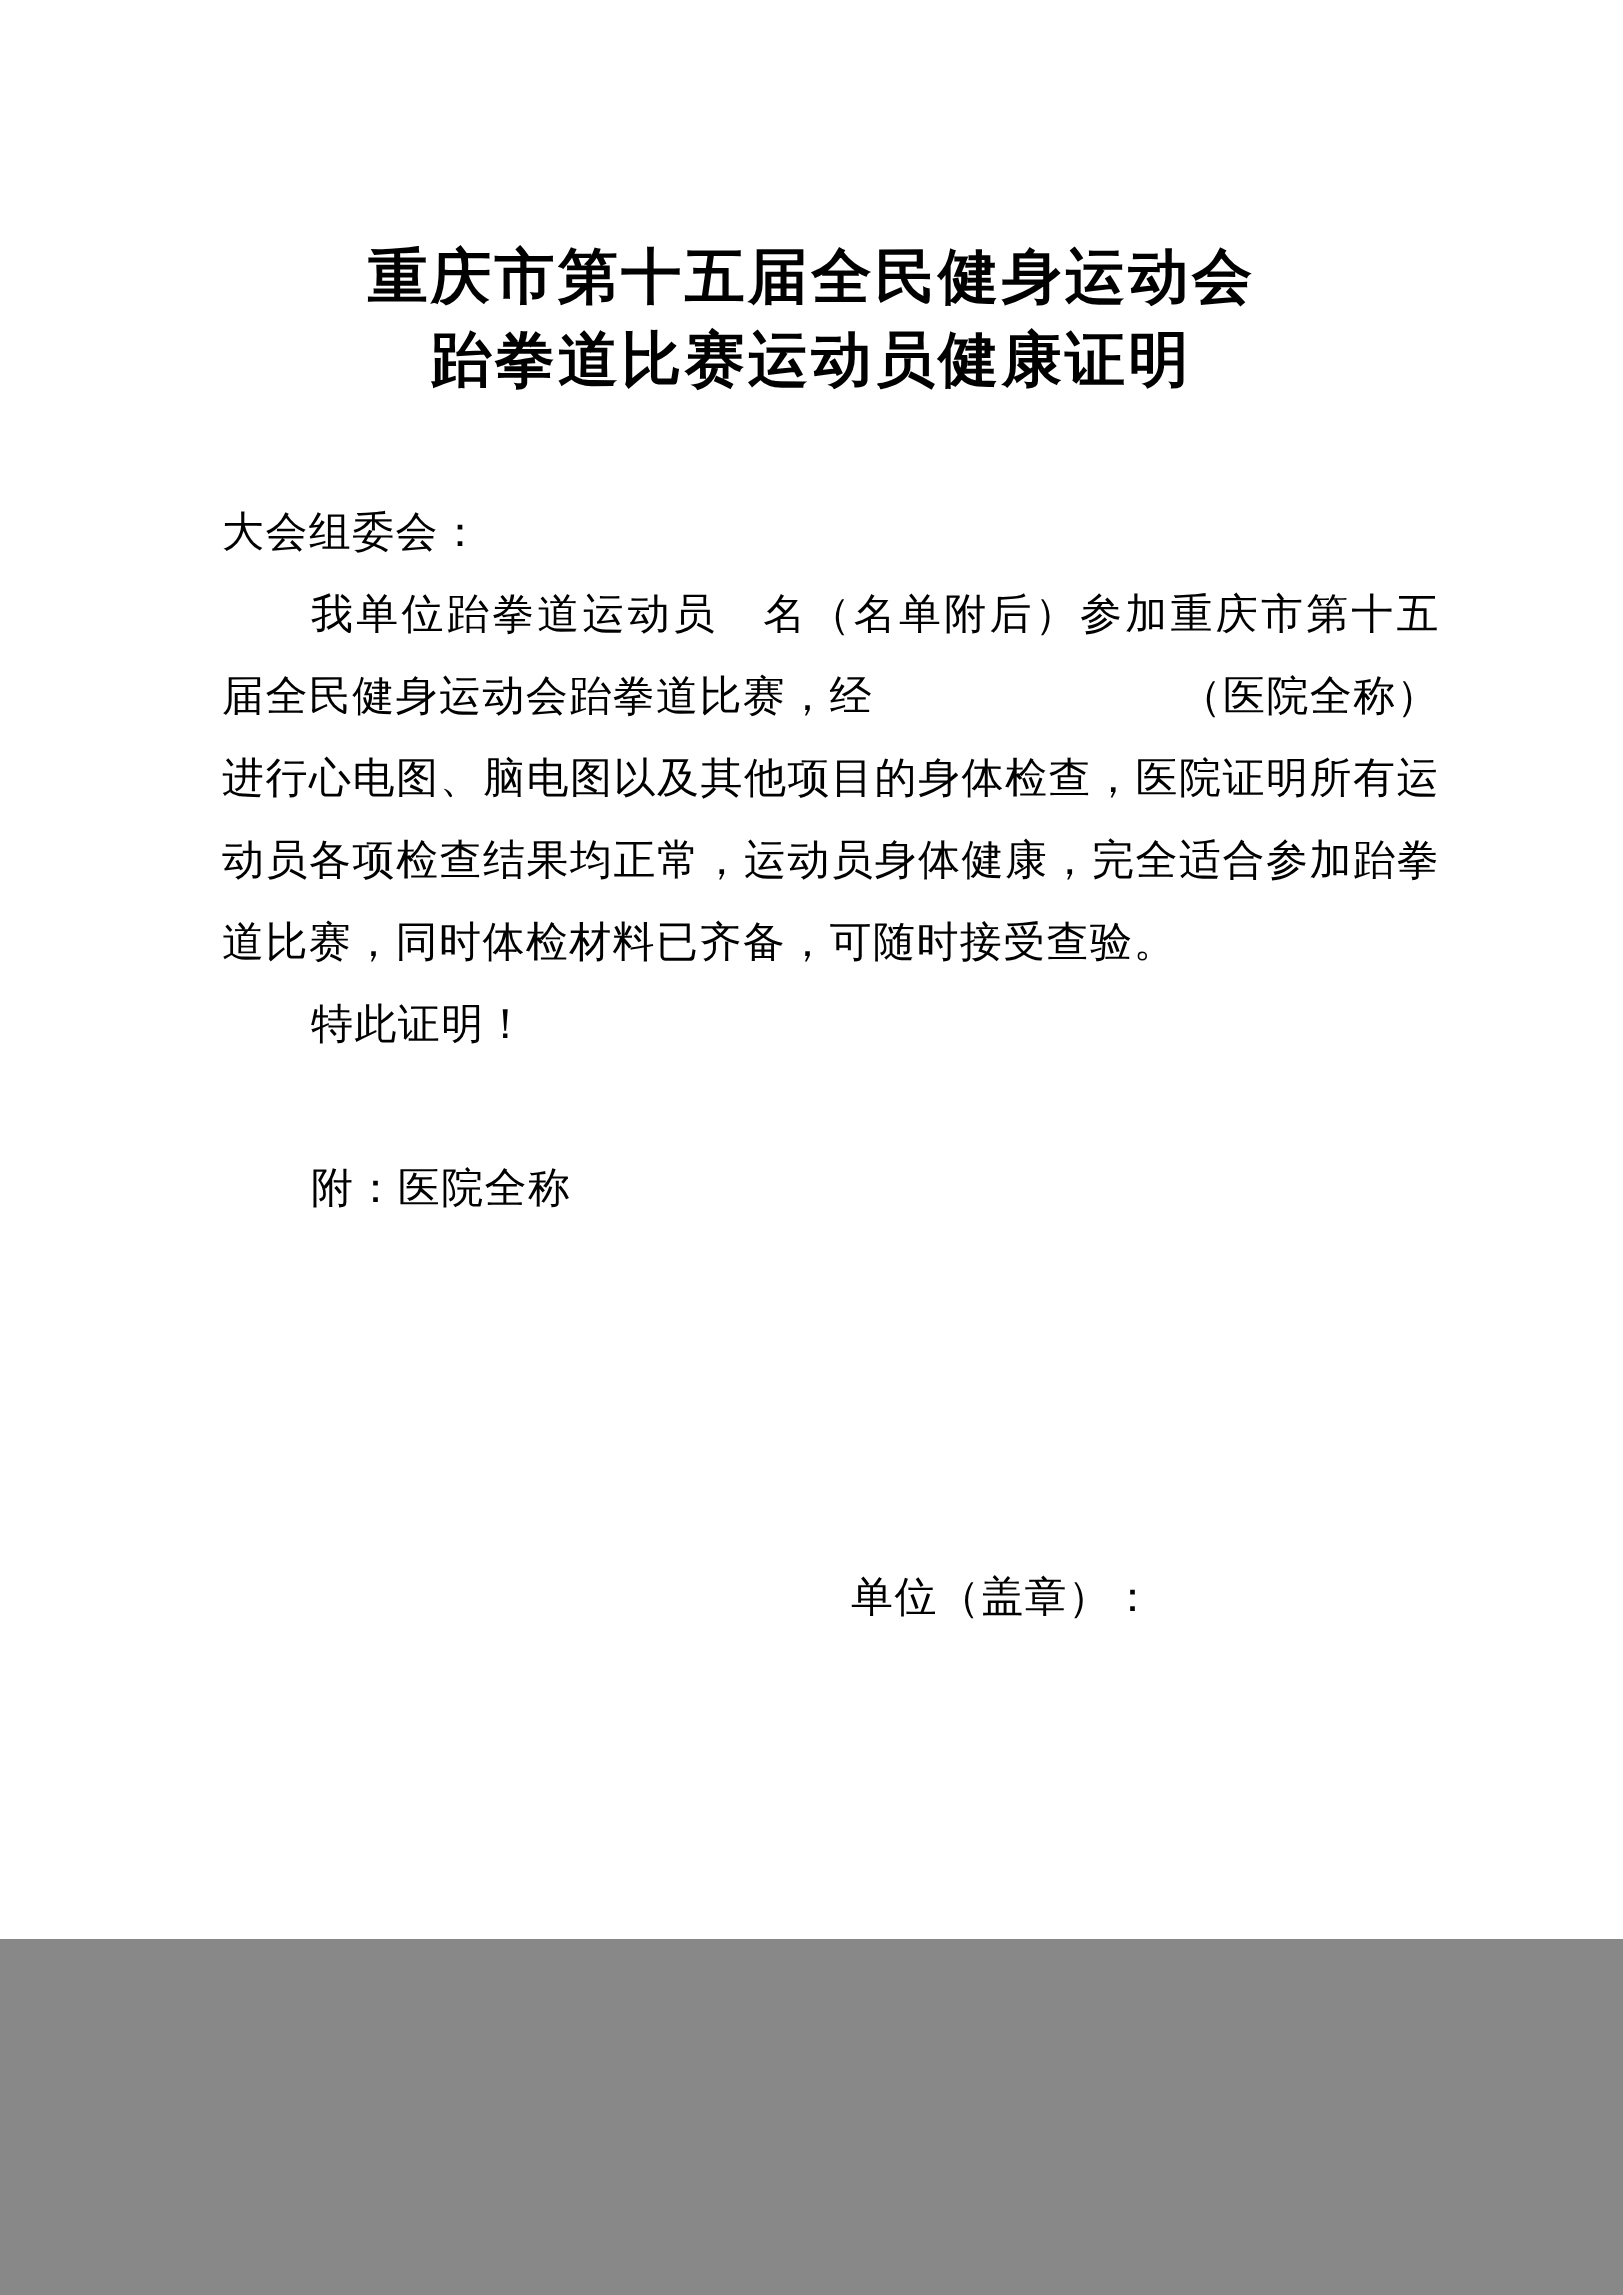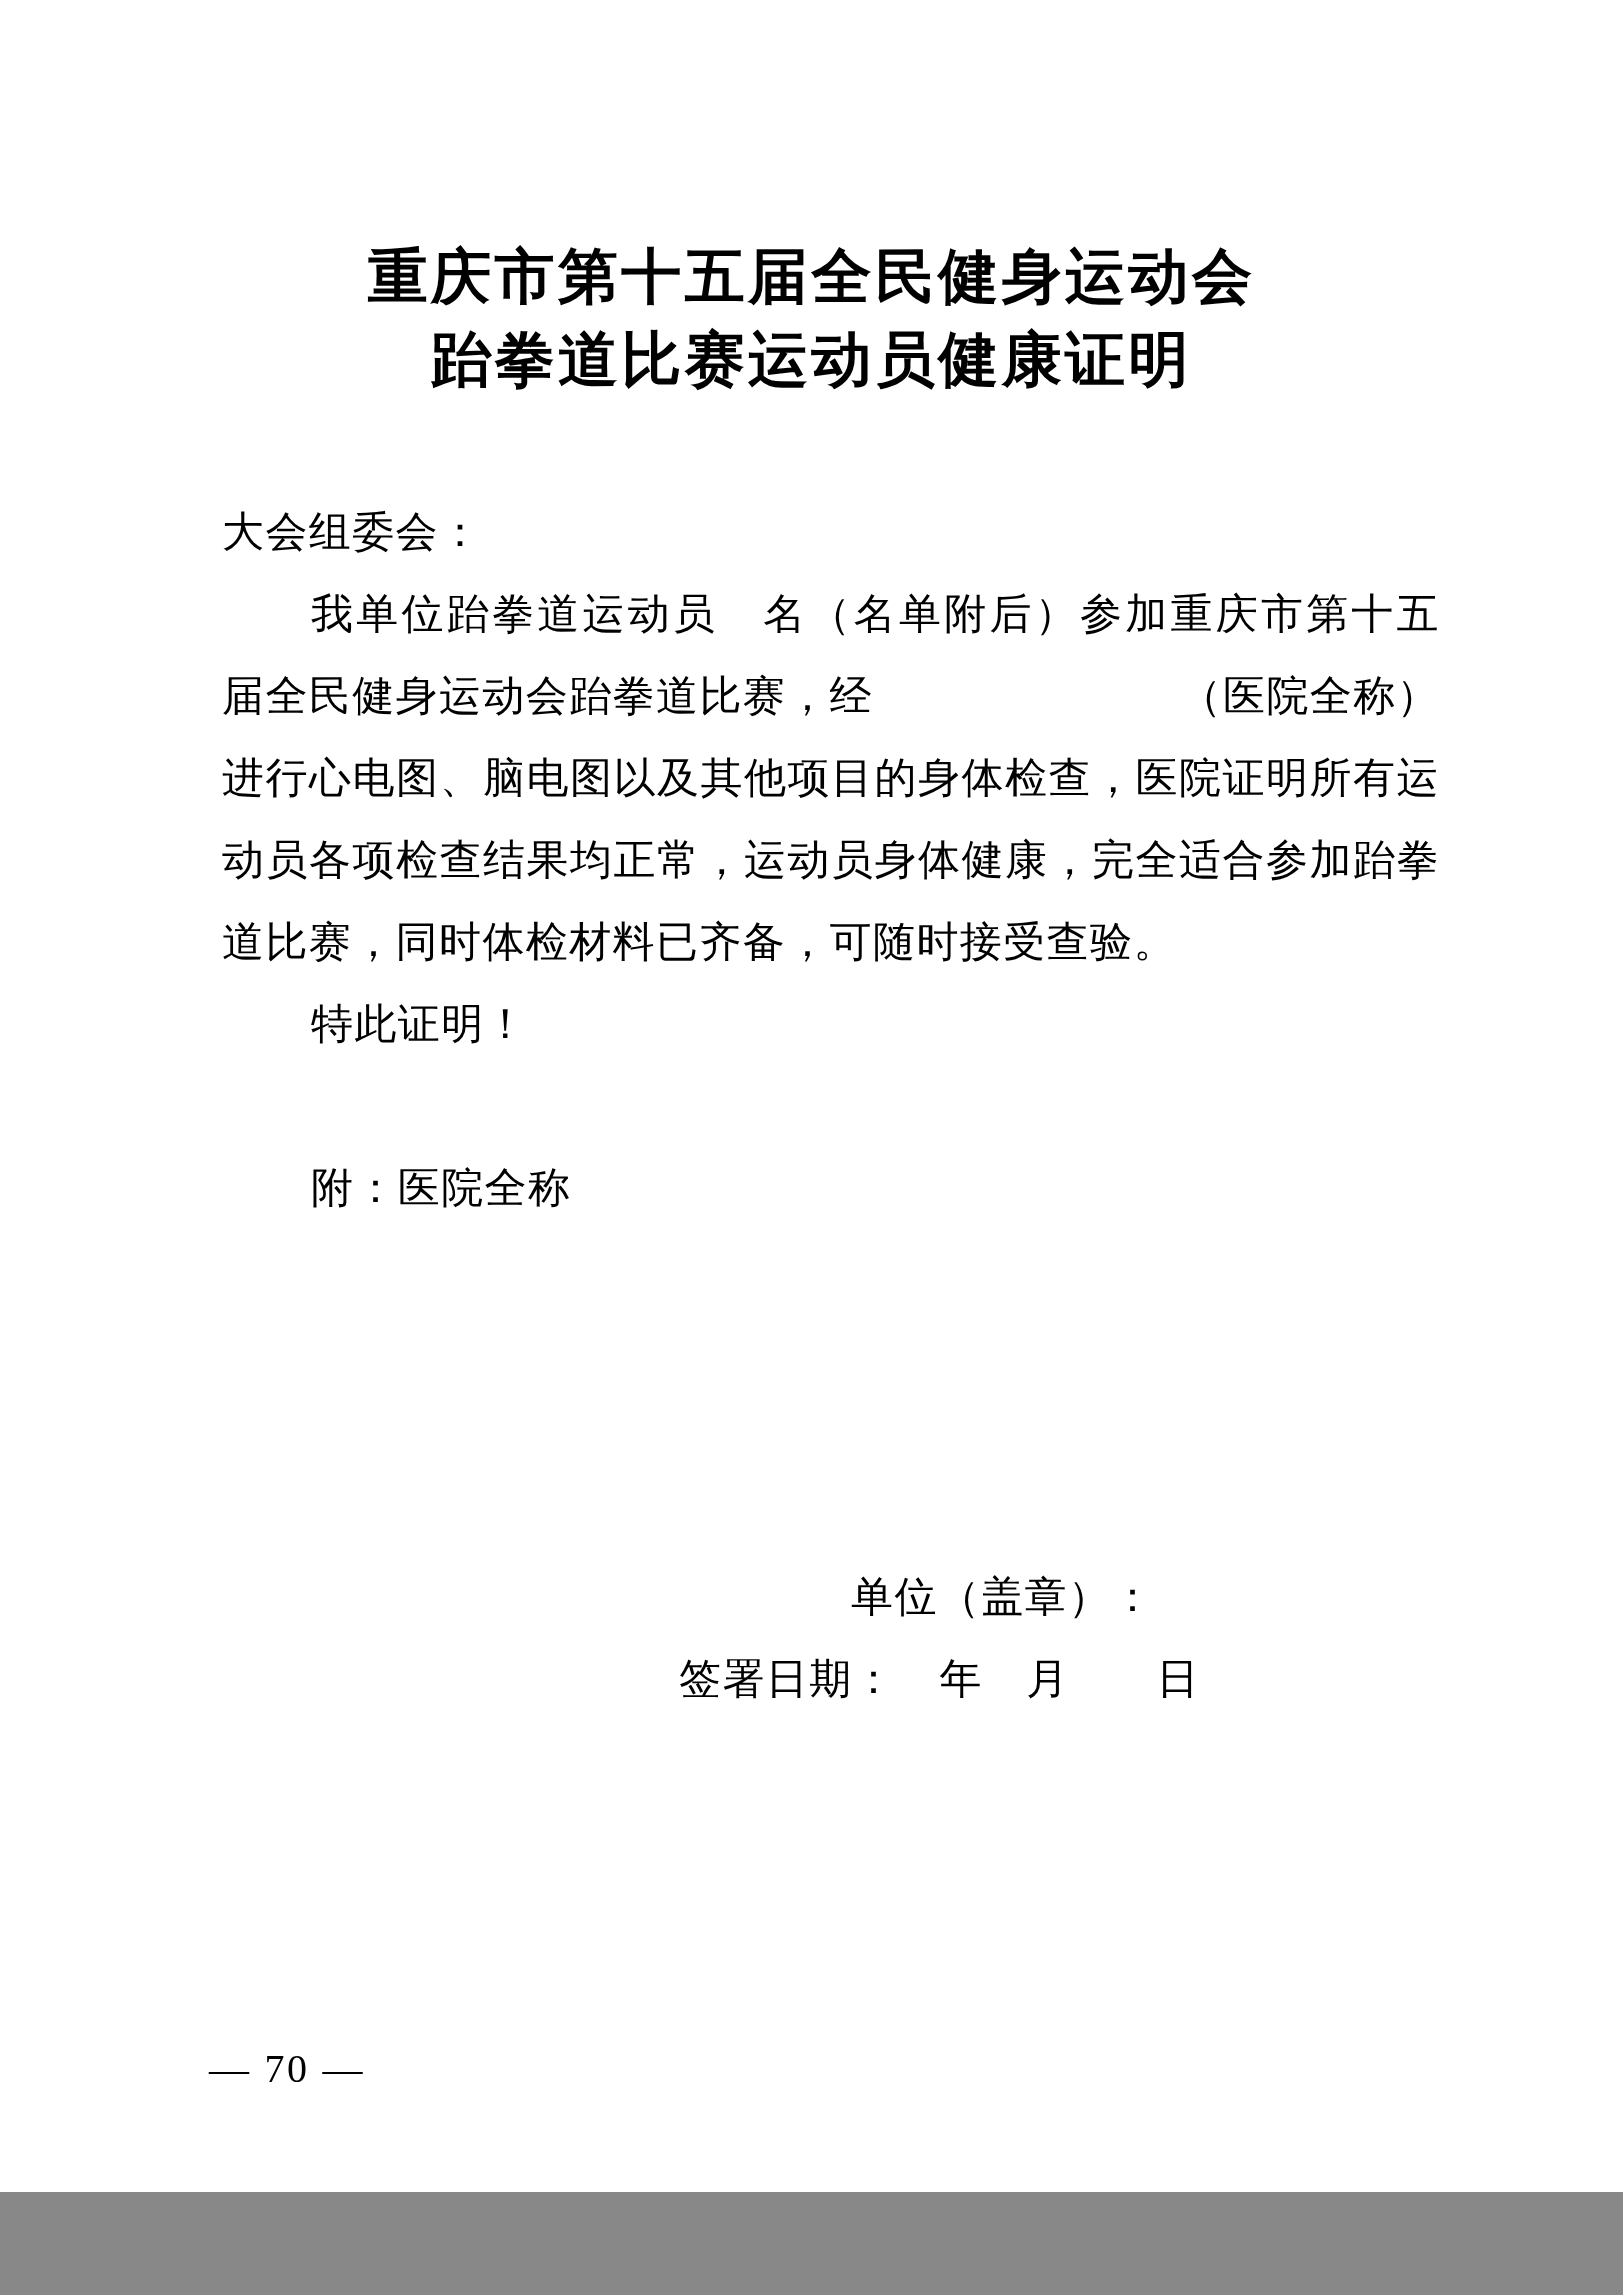--- a/index.html
+++ b/index.html
@@ -1,19 +1,19 @@
 <!DOCTYPE html>
 <html style="font-size:11px"><head>
 <meta charset="utf-8">
 <style>
   html,body { margin:0; padding:0; background:#888; }
   .page {
     position:relative;
     width:1623px;
-    height:2192px;
+    height:1939px;
     margin:0 auto;
     background:#ffffff;
     color:#000000;
     font-family:"Liberation Serif","DejaVu Serif",serif;
     overflow:hidden;
   }
   
   .doc-title {
     padding-top:236px;
     text-align:center;
@@ -81,20 +81,19 @@
 
     <div class="blank-1"></div>
 
     <div class="line pl2">附：医院全称</div>
 
     <div class="blank-4"></div>
 
     <div class="line sig-unit">单位（盖章）：</div>
 
 
-    <div class="line sig-date">签署日期：　年　月　　日</div>
 
   </div>
 
   <div class="page-number">— 70 —</div>
 
 </div>
 
 
 </body></html>

